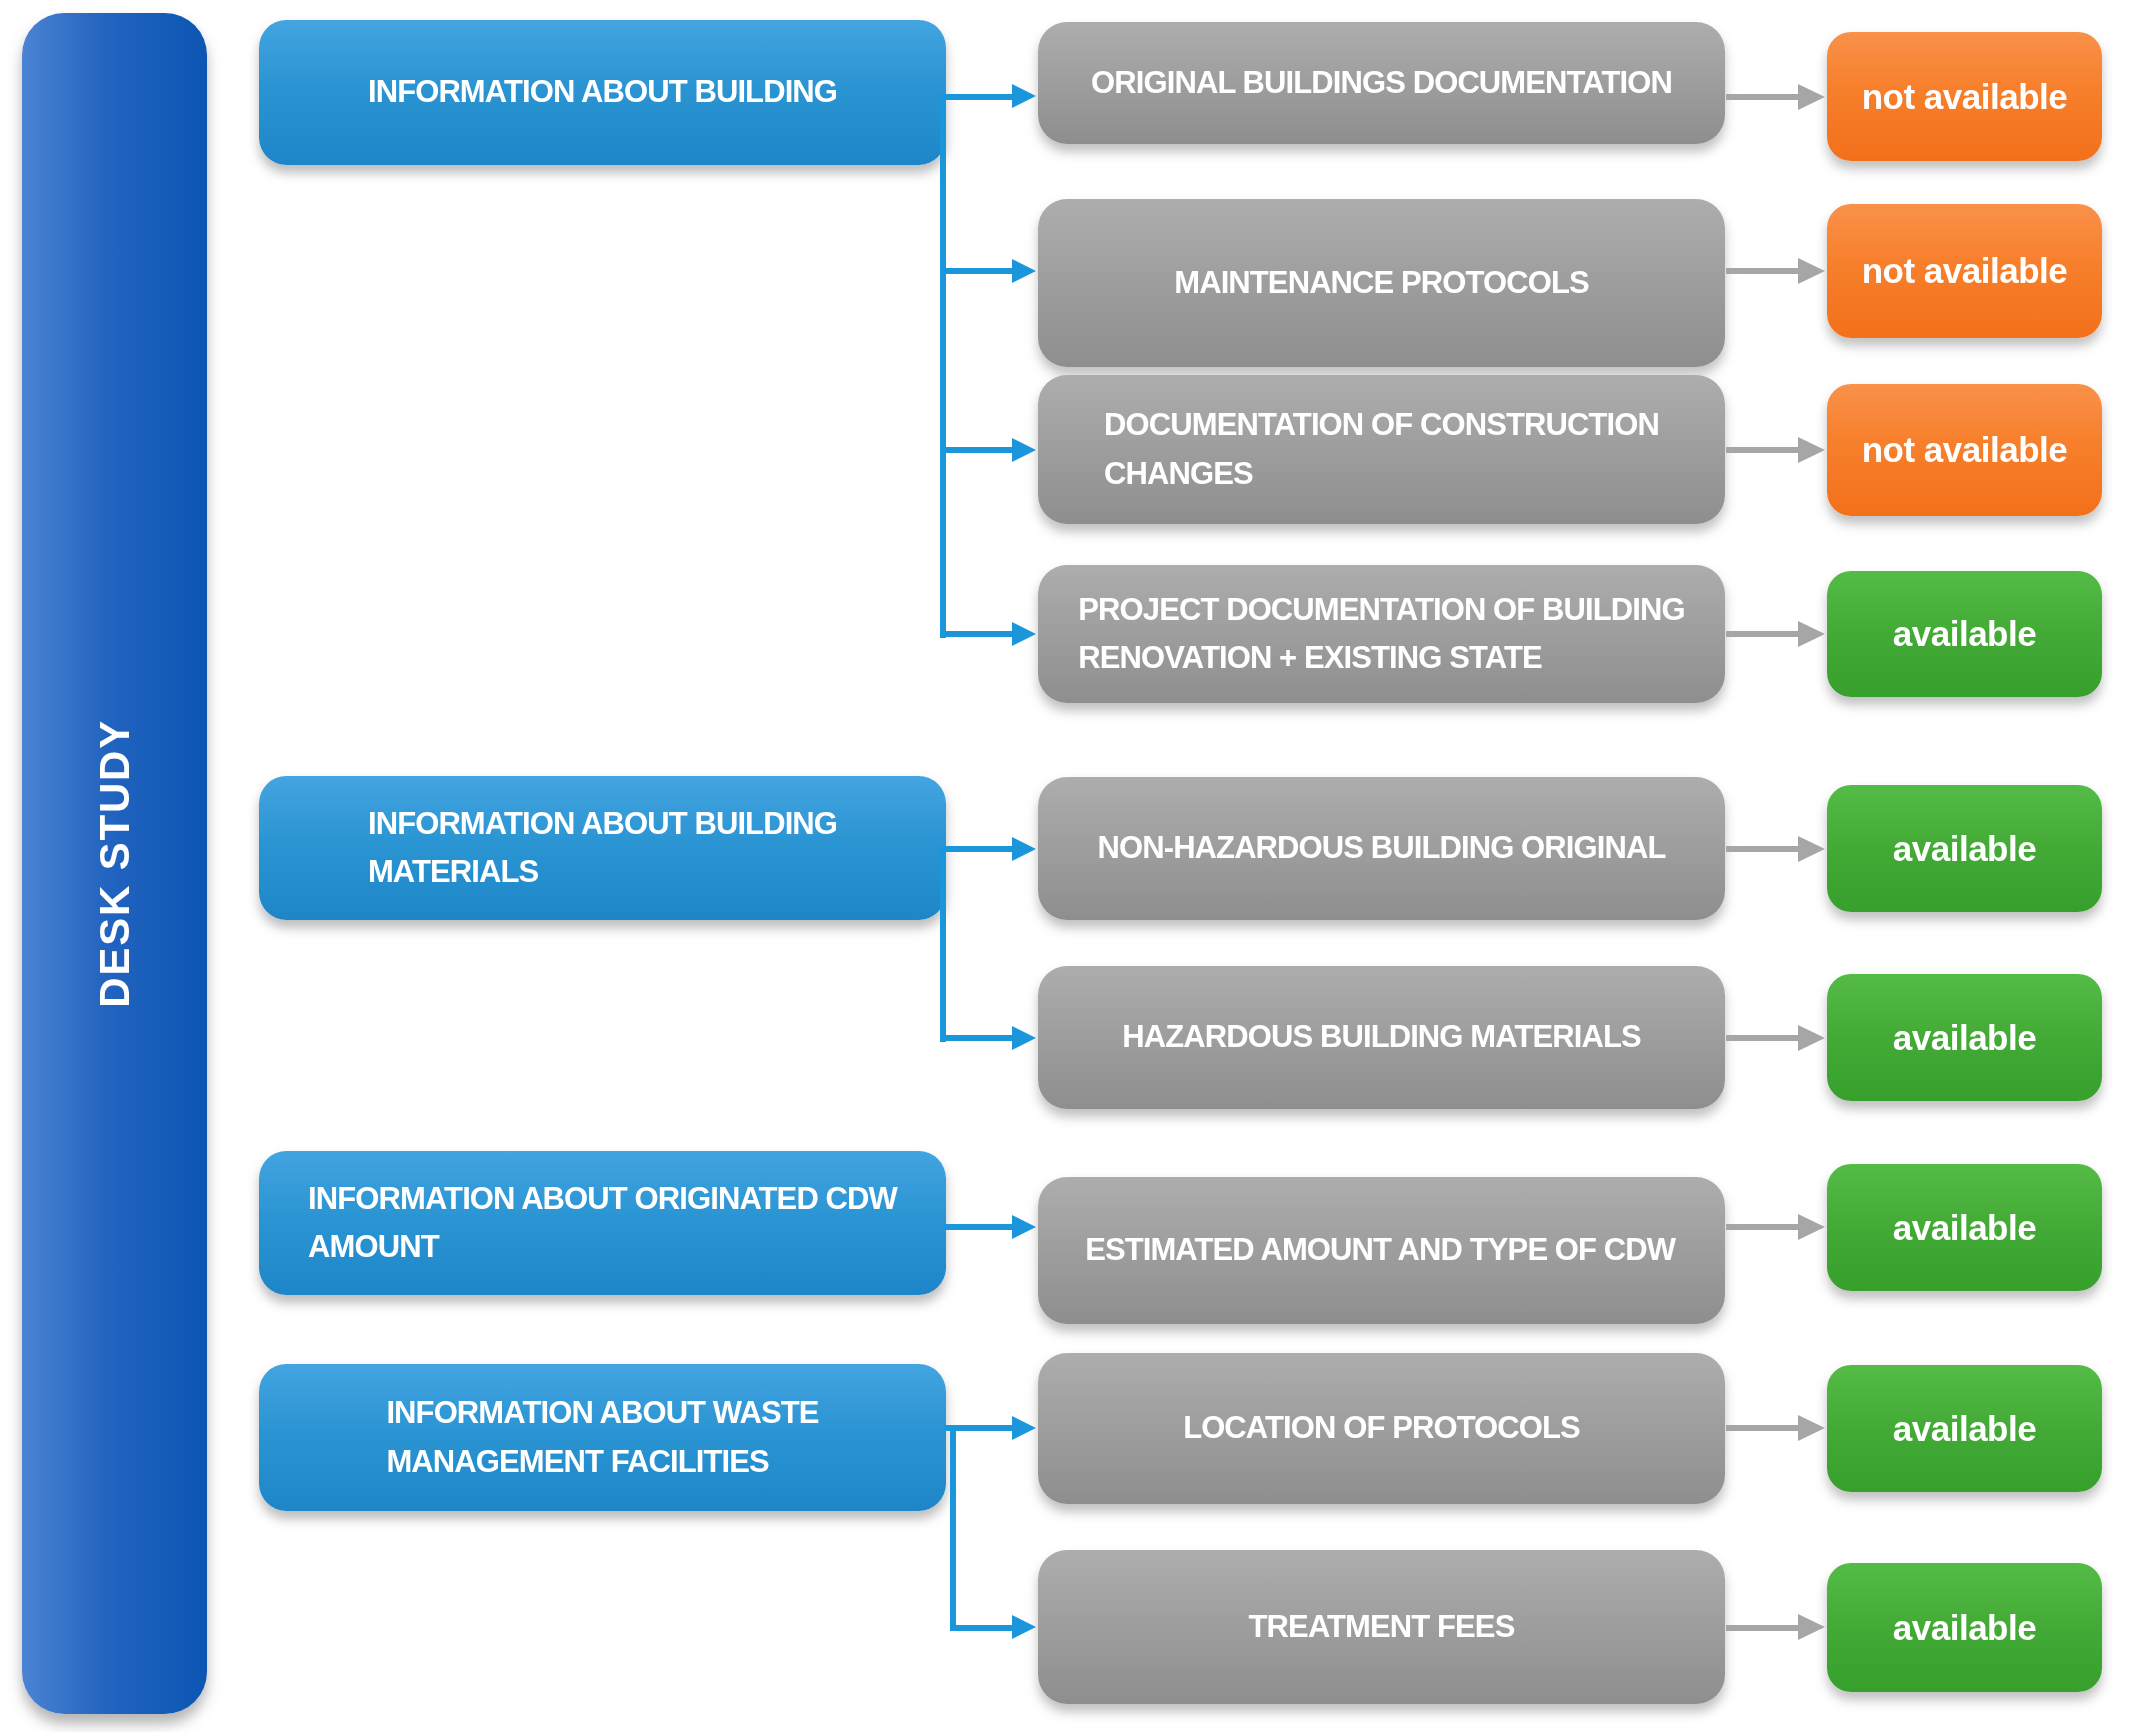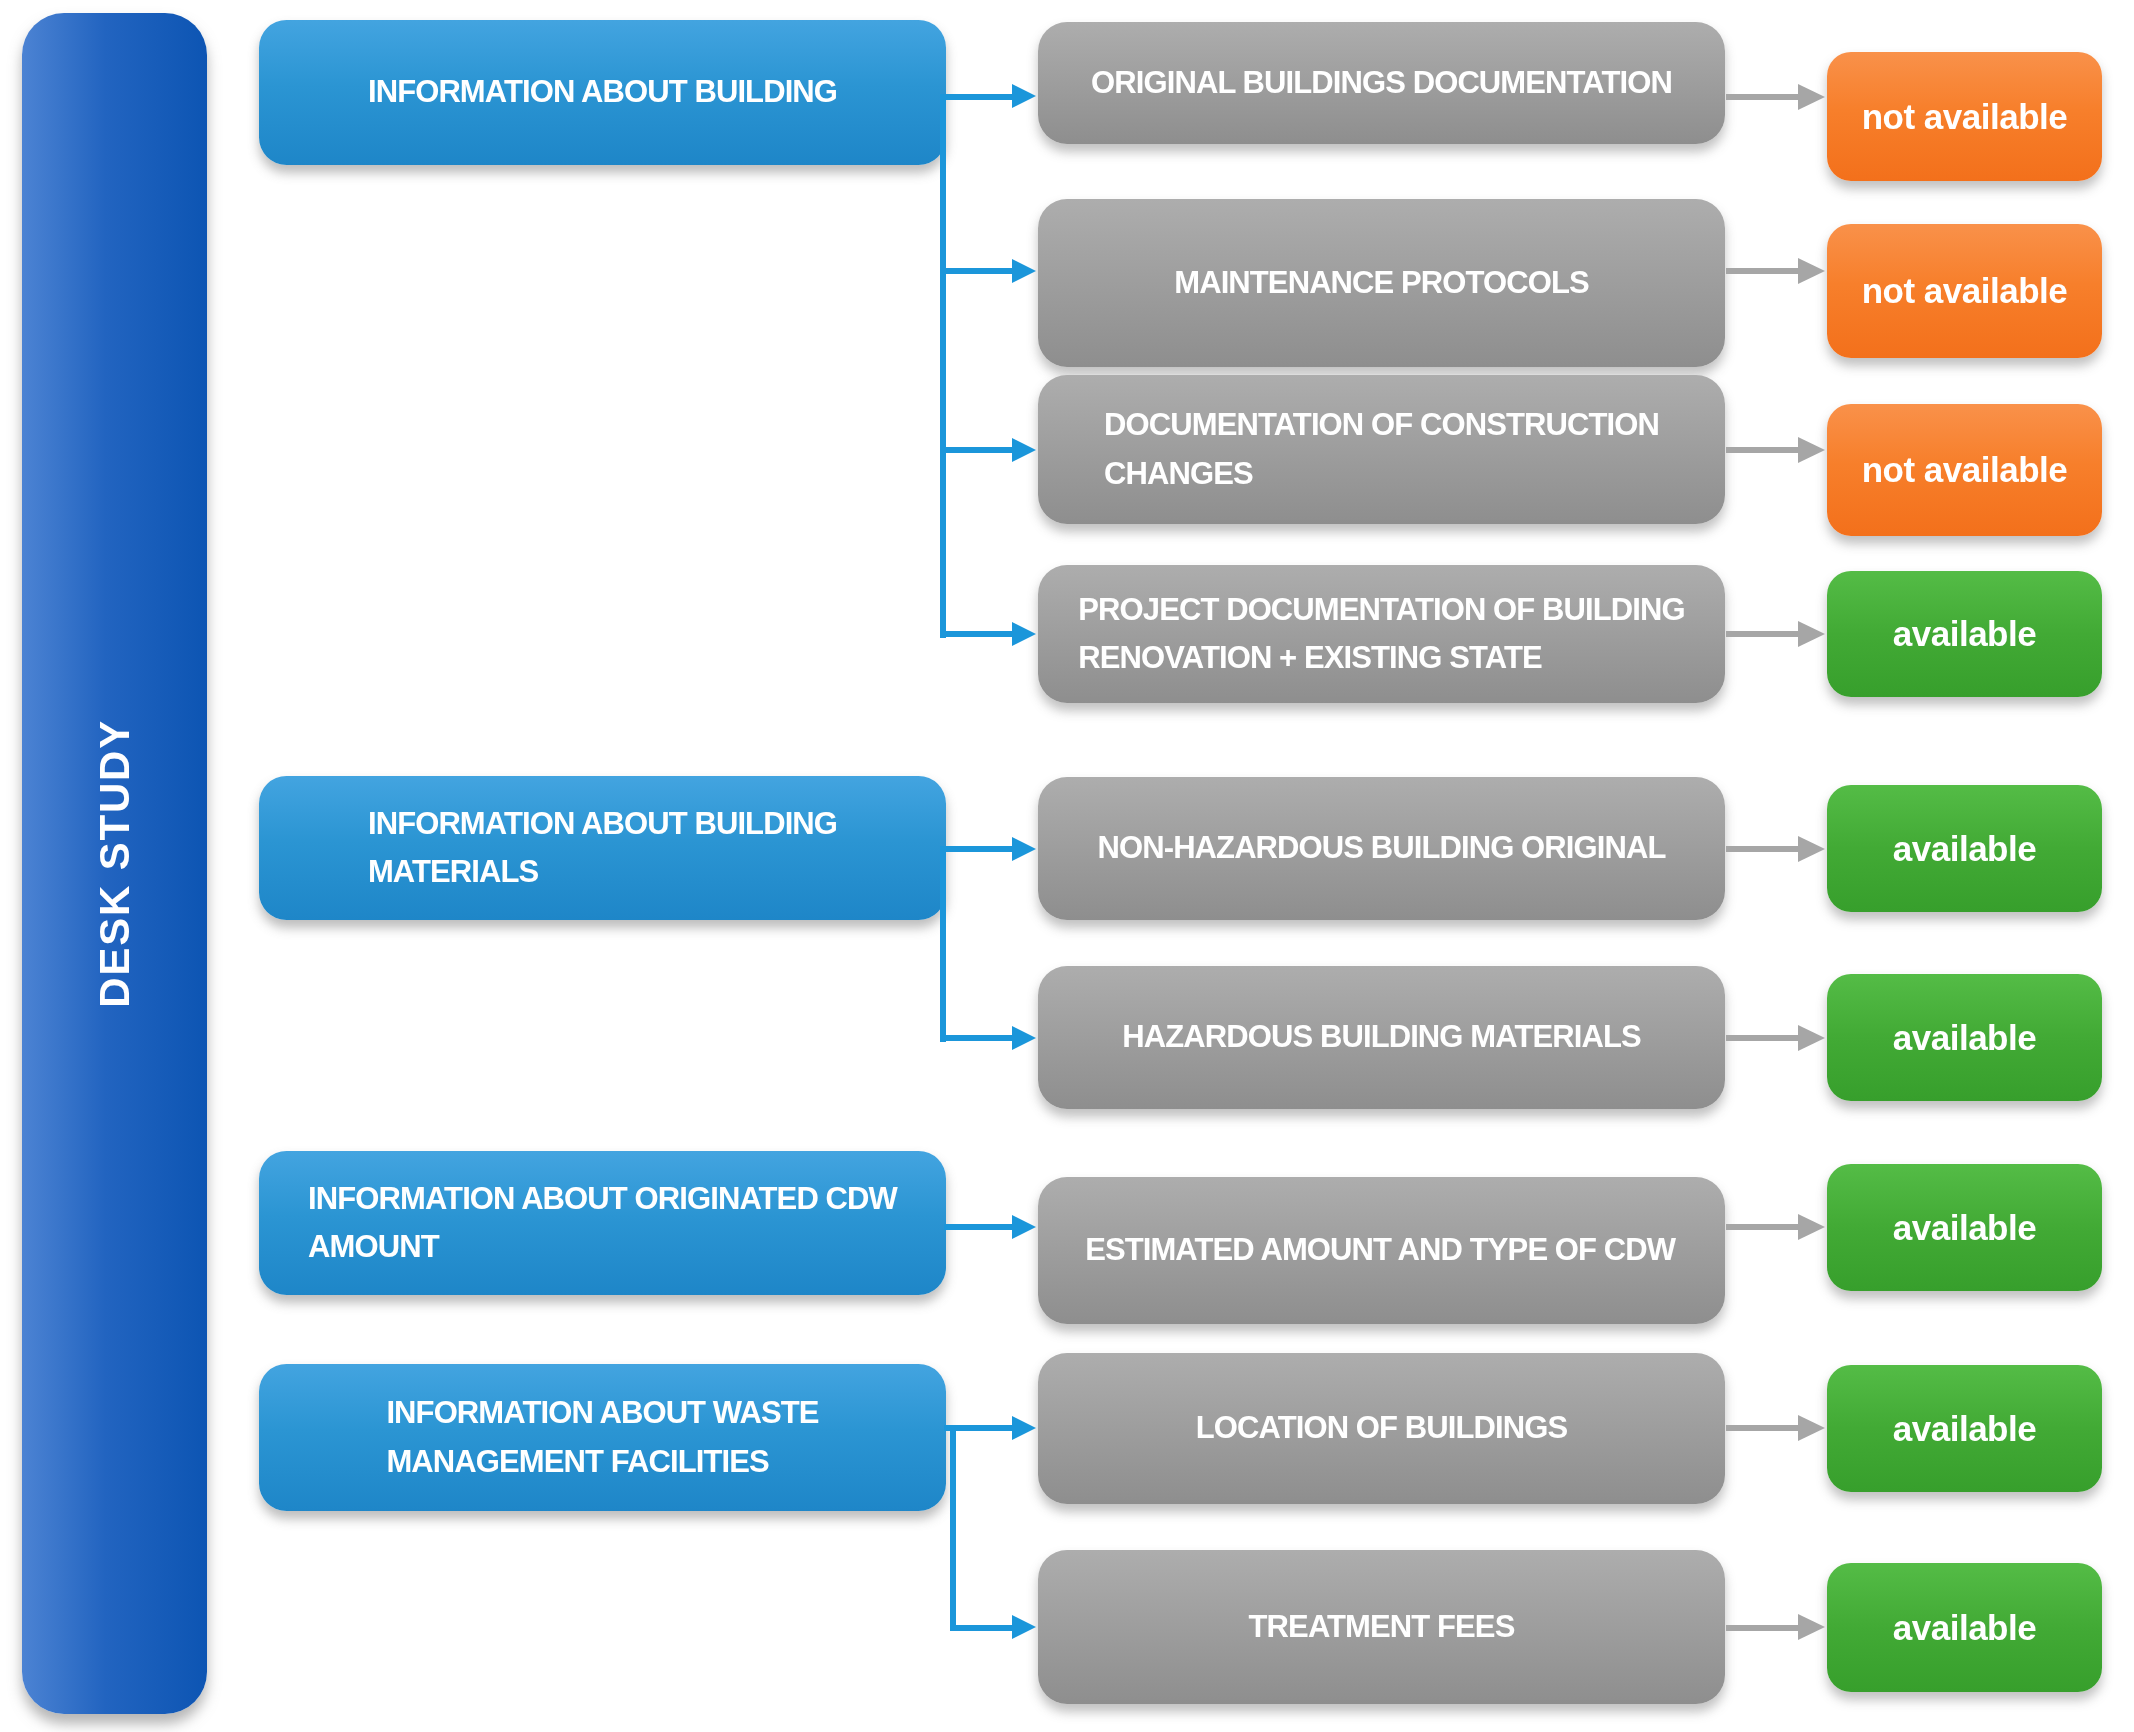--- a/index.html
+++ b/index.html
@@ -64,21 +64,21 @@
     box-shadow:0 7.3px 11px rgba(120,120,120,.45);
     font-size:31px;letter-spacing:-0.9px;line-height:1.55;
   }
   
   .status{
     left:1827px;width:275px;
     border-radius:24px;padding:0 11px;
     font-size:35px;letter-spacing:-0.5px;
     box-shadow:0 7.3px 11px rgba(120,120,120,.45);
   }
-  .status.neg{background:linear-gradient(180deg,var(--negative-orange-top) 0%,#f77f2b 45%,var(--negative-orange-bottom) 100%);margin-top:20px;}
+  .status.neg{background:linear-gradient(180deg,var(--negative-orange-top) 0%,#f77f2b 45%,var(--negative-orange-bottom) 100%);}
   .status.pos{background:linear-gradient(180deg,var(--positive-green-top) 0%,#42aa35 50%,var(--positive-green-bottom) 100%);}
   
   .b1{top:20px;height:145px;}
   .b2{top:776px;height:144px;}
   .b3{top:1151px;height:144px;}
   .b4{top:1364px;height:147px;}
   
   .g1{top:22px;height:122px;}
   .g2{top:199px;height:168px;}
   .g3{top:375px;height:149px;}
@@ -151,21 +151,21 @@
   <div class="box item g5">
     <span class="label">NON-HAZARDOUS BUILDING ORIGINAL</span>
   </div>
   <div class="box item g6">
     <span class="label">HAZARDOUS BUILDING MATERIALS</span>
   </div>
   <div class="box item g7">
     <span class="label">ESTIMATED AMOUNT AND TYPE OF CDW</span>
   </div>
   <div class="box item g8">
-    <span class="label">LOCATION OF BUILDINGS</span>
+    <span class="label">LOCATION OF PROTOCOLS</span>
   </div>
   <div class="box item g9">
     <span class="label">TREATMENT FEES</span>
   </div>
 
   <div class="box status neg s1">
     <span class="label">not available</span>
   </div>
   <div class="box status neg s2">
     <span class="label">not available</span>

